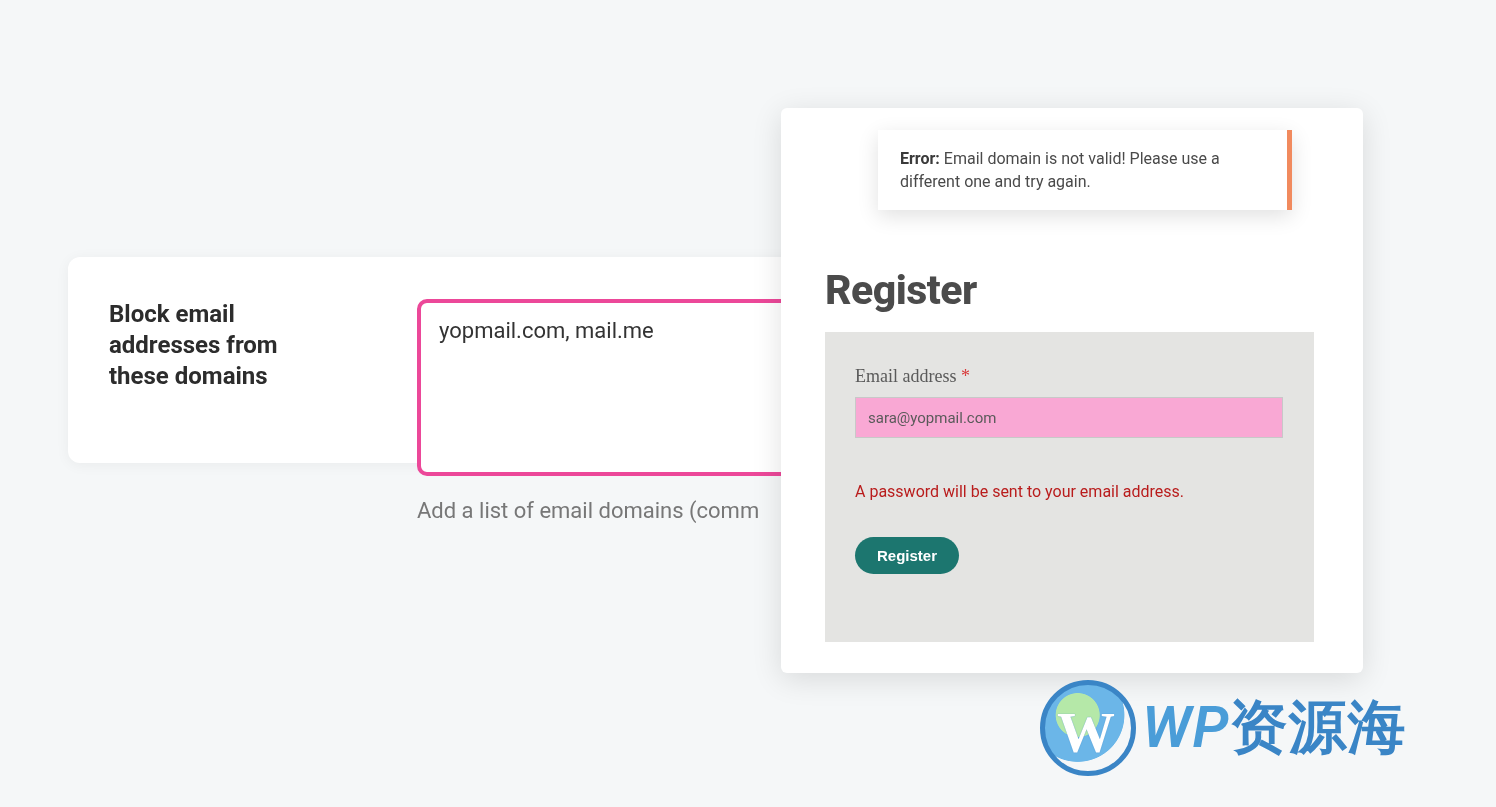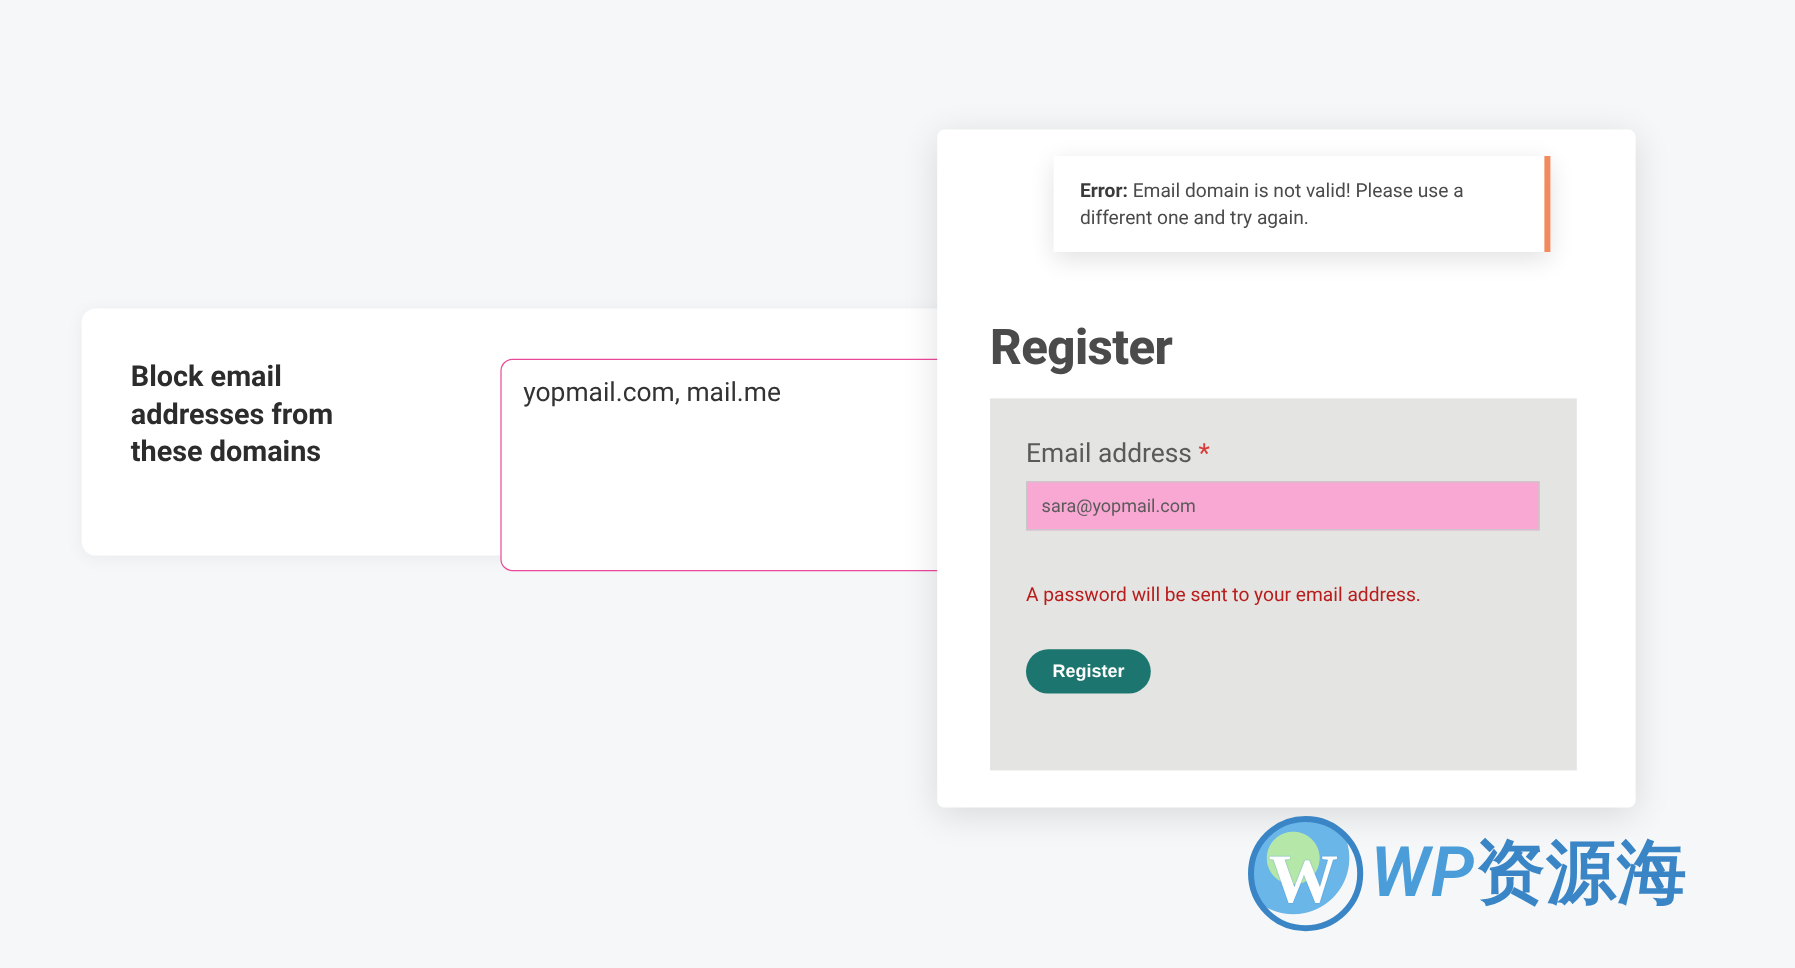--- a/index.html
+++ b/index.html
@@ -38,21 +38,21 @@
       color: #2c2c2c;
       line-height: 1.3;
       width: 290px;
     }
     .settings-field-col {
       flex: 1;
     }
     .domains-textarea {
       width: 620px;
       height: 177px;
-      border: 1px solid #ec4899;
+      border: 4px solid #ec4899;
       border-radius: 10px;
       padding: 15px 18px;
       font-size: 22px;
       color: #333;
       resize: none;
       outline: none;
       font-family: inherit;
     }
     .helper-text {
       margin-top: 18px;
@@ -105,24 +105,25 @@
     .form-panel {
       position: absolute;
       left: 44px;
       top: 224px;
       width: 489px;
       height: 310px;
       background: #e4e4e2;
       padding: 34px 30px;
     }
     .field-label {
-      font-size: 22px;
+      font-size: 18px;
       color: #5a5a5a;
       margin-bottom: 10px;
       display: block;
+      font-family: Liberation Serif, serif;
     }
     .required {
       color: #d83a3a;
     }
     .email-input {
       width: 428px;
       height: 41px;
       border: 1px solid #c8c8c8;
       padding: 0 12px;
       font-size: 15px;
@@ -190,20 +191,21 @@
     }
   </style>
 </head>
 <body>
 
 <div class="settings-card">
   <div class="settings-row">
     <div class="settings-label">Block email addresses from these domains</div>
     <div class="settings-field-col">
       <textarea class="domains-textarea" style="">yopmail.com, mail.me</textarea>
+      <div class="helper-text">Add a list of email domains (comm</div>
     </div>
   </div>
 </div>
 
 <div class="register-card">
   <div class="error-box">
     <div class="error-text">
       <strong>Error:</strong><span> Email domain is not valid! Please use a different one and try again.</span>
     </div>
   </div>

